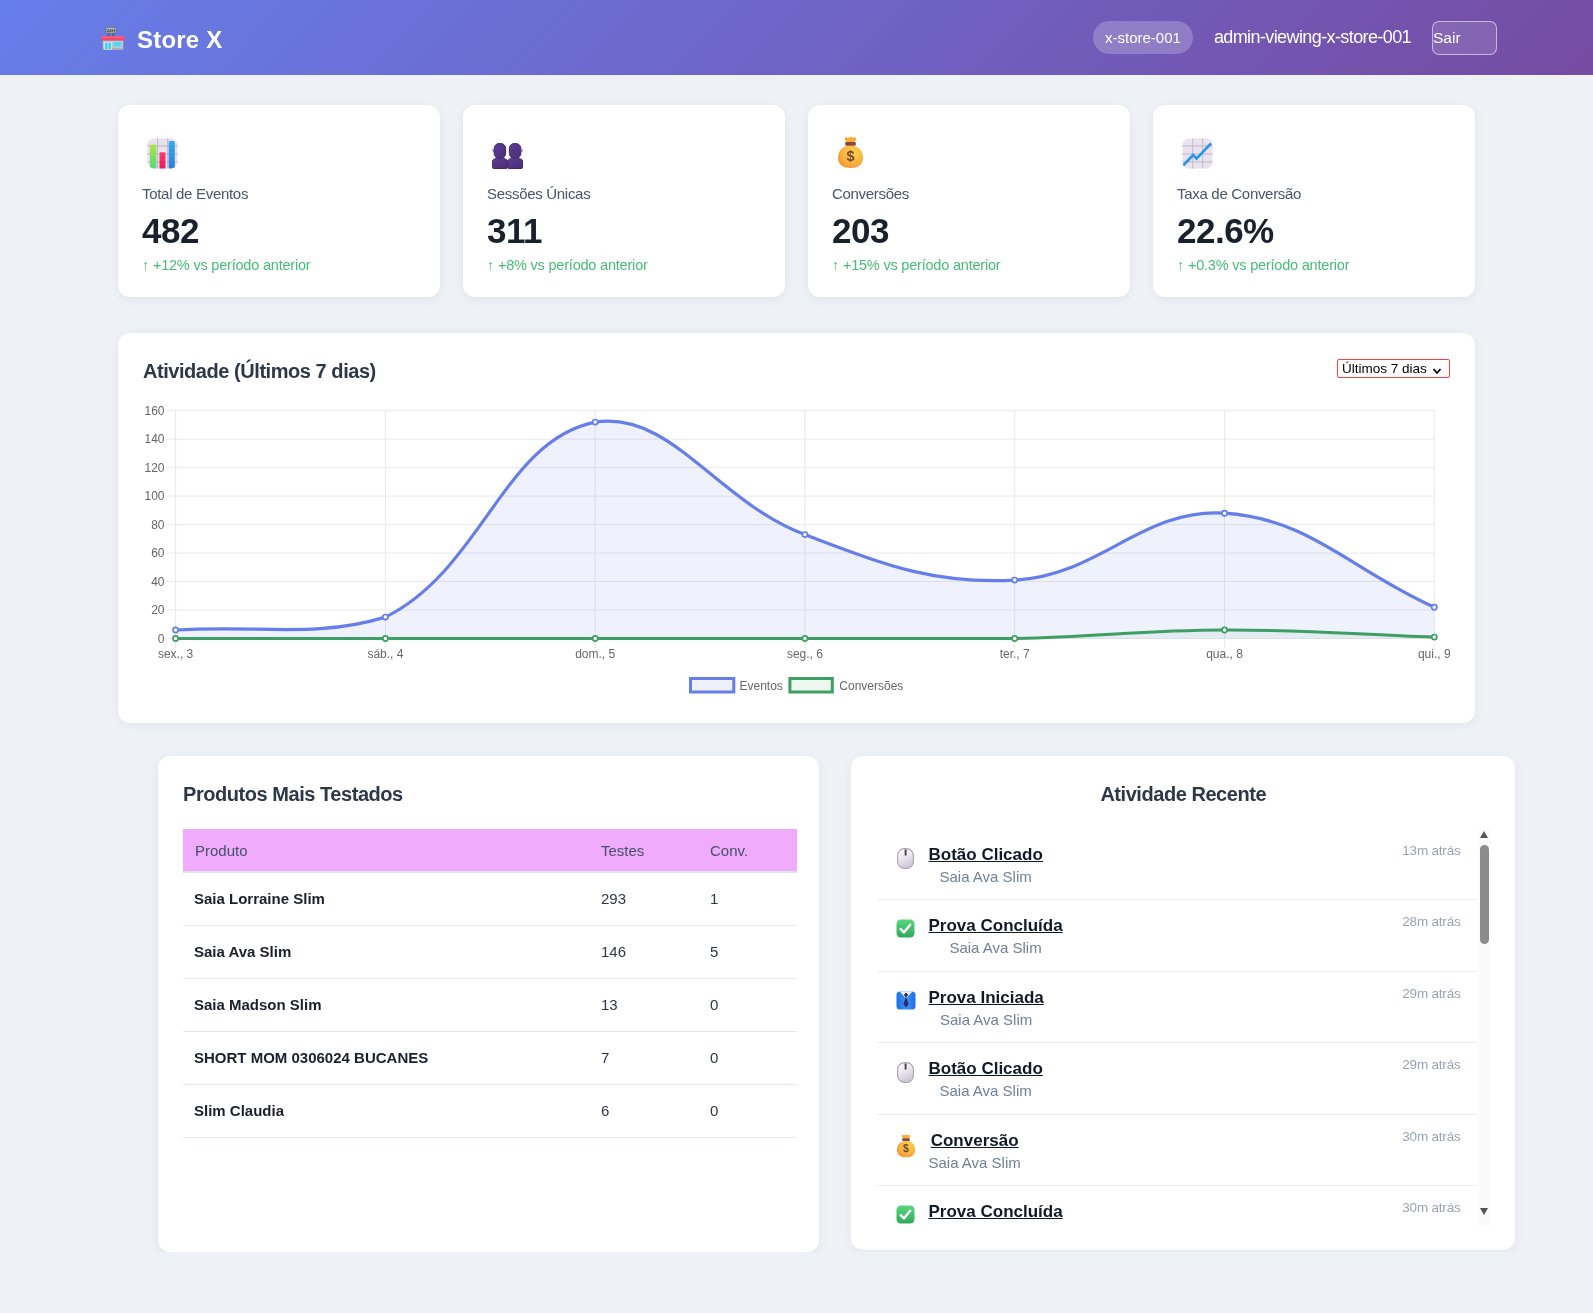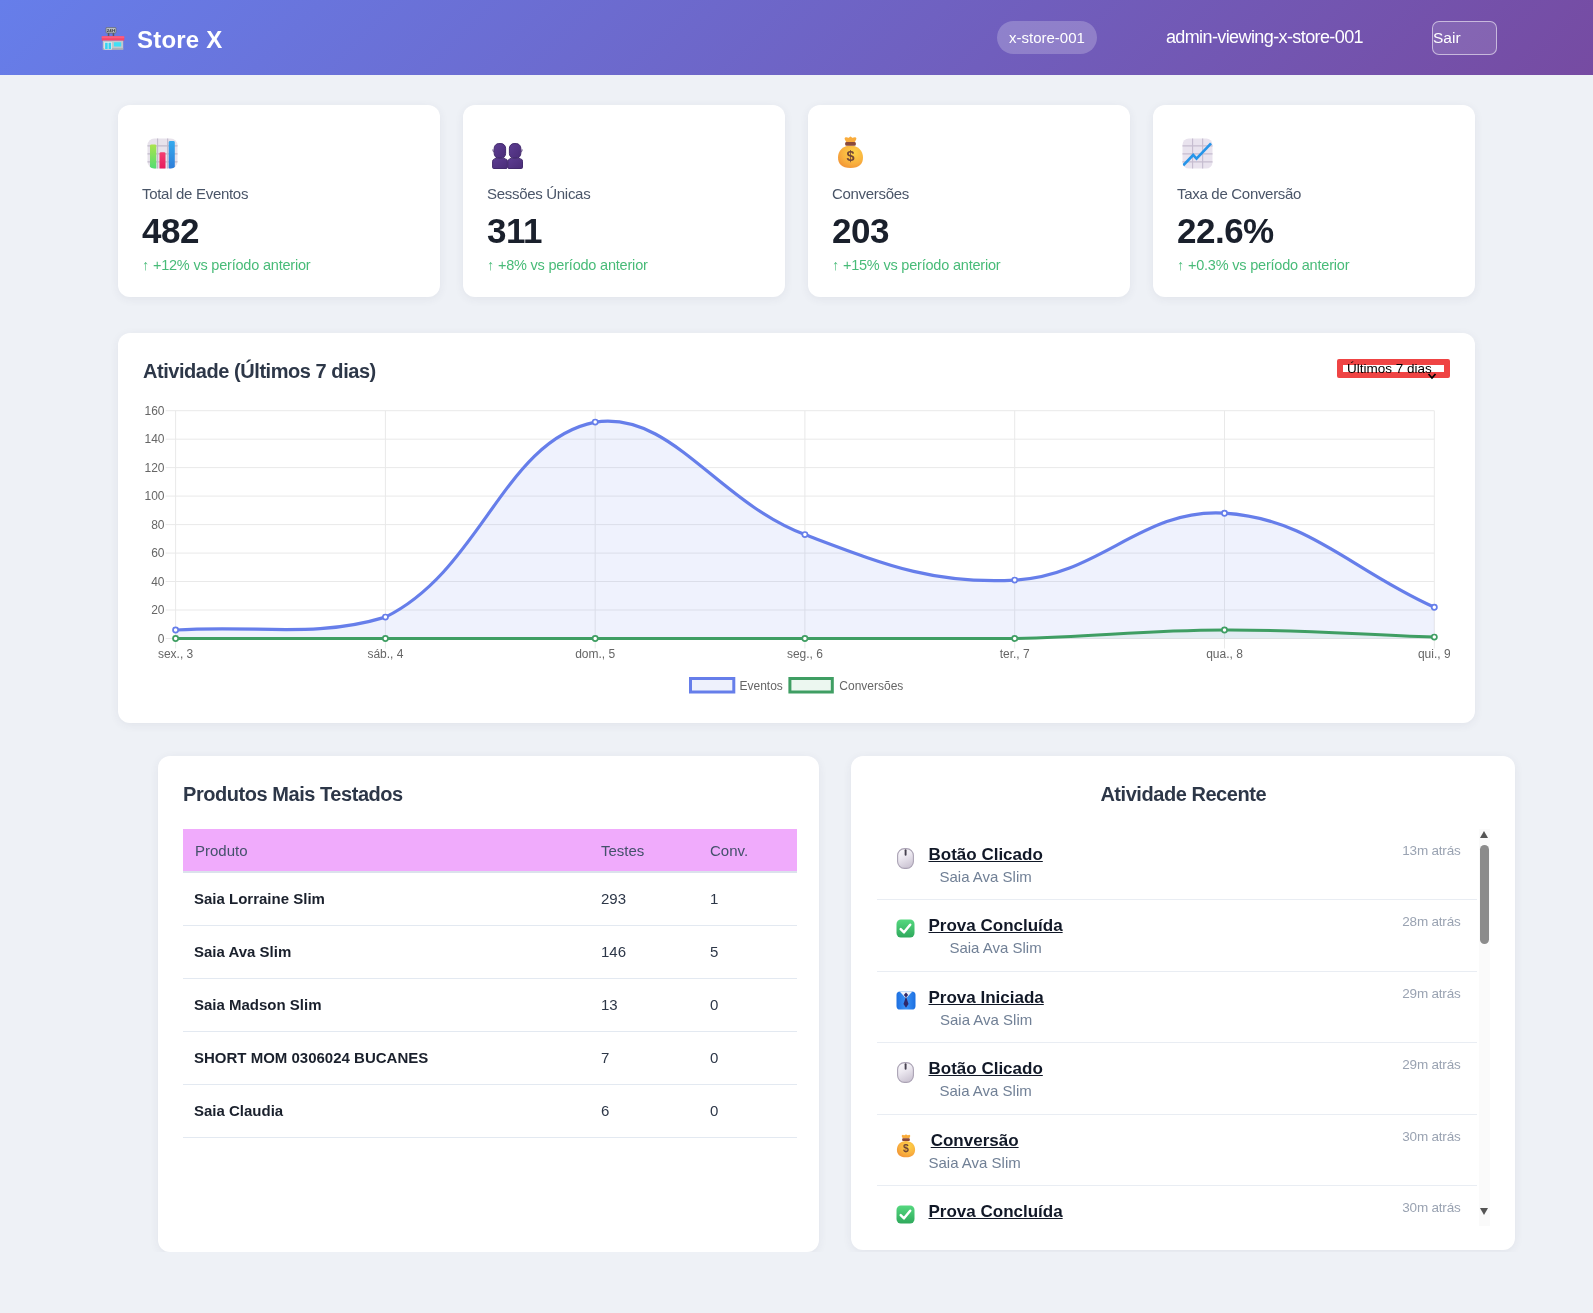--- a/index.html
+++ b/index.html
@@ -2,35 +2,35 @@
 <html lang="pt-BR"><head>
 <meta charset="UTF-8">
 <title>Store X</title>
 <style>
 *{margin:0;padding:0;box-sizing:border-box}
 html,body{width:1593px}
 body{font-family:"Liberation Sans",sans-serif;background:#eef1f6;}
 header{height:75px;background:linear-gradient(135deg,#667eea 0%,#764ba2 100%);display:flex;align-items:center;justify-content:space-between;padding:0 96px;}
 .logo{display:flex;align-items:center;gap:12px;color:#fff;font-size:24px;font-weight:bold;letter-spacing:.2px;margin-top:4px}
 .logo svg{margin-left:5px;margin-bottom:2px}
-.hright{display:flex;align-items:center;gap:48px;}
+.hright{display:flex;align-items:center;}
 .pill{background:rgba(255,255,255,.22);color:#fff;font-size:15px;width:100px;text-align:center;padding:8px 0;border-radius:17px;}
 .admin{color:#fff;font-size:18px;letter-spacing:-.6px;margin-left:21px;white-space:nowrap;}
 .sair{margin-left:21px;background:rgba(255,255,255,.12);border:1px solid rgba(255,255,255,.55);color:#fff;font-size:15.5px;width:65px;text-align:left;padding:7px 0;border-radius:7px;}
 main{width:1357px;margin:0 auto;}
 .card{background:#fff;border-radius:12px;box-shadow:0 2px 10px rgba(50,60,90,.07);}
 .stats{display:grid;grid-template-columns:repeat(4,1fr);gap:23px;margin-top:30px;}
 .stat{padding:24px 24px;height:192px;}
 .stat .ic{height:40px;display:flex;align-items:flex-end;padding-left:5px;}
 .stat .lbl{font-size:15px;color:#4a5568;margin-top:16px;letter-spacing:-.3px}
 .stat .val{font-size:35px;font-weight:bold;color:#1a202c;margin-top:9px;letter-spacing:-.5px}
 .stat .chg{font-size:14.5px;color:#48bb78;margin-top:6px;letter-spacing:-.2px}
 .chartcard{margin-top:36px;height:390px;padding:27px 25px 25px;position:relative;}
 .chartcard h2,.bottom h2{font-size:20px;font-weight:bold;color:#2d3748;letter-spacing:-.45px}
-.sel{position:absolute;right:25px;top:25.5px;width:113px;height:19px;border:6px solid #ef4444;border-radius:2px;background:#fff;font-size:13.5px;color:#000;display:flex;align-items:center;padding-left:4px;}
+.sel{position:absolute;right:25px;top:25.5px;width:113px;height:19px;border:1px solid #ef4444;border-radius:2px;background:#fff;font-size:13.5px;color:#000;display:flex;align-items:center;padding-left:4px;}
 .sel .car{position:absolute;right:7px;top:4px;}
 .bottom{display:grid;grid-template-columns:661px 664px;gap:32px;margin-top:33px;margin-left:40px;}
 .bcardL{height:496px;padding:27px 25px 25px;}
 .bcardR{height:494px;padding:27px 25px 25px 25.5px;text-align:center;}
 table{border-collapse:collapse;width:614px;margin-top:23px;font-size:15px;}
 thead tr{background:#f0abfc;}
 th{font-weight:normal;color:#44516b;text-align:left;height:43px;padding:0 0 0 12px;border-bottom:2px solid #dbe2ec;}
 td{height:53px;padding:0 0 0 12px;border-bottom:1px solid #e3e9f1;color:#2d3748;}
 td.p{font-weight:bold;color:#1a202c;padding-left:11px;}
 .alist{position:relative;margin-top:22.5px;height:397px;overflow:hidden;width:613px;}
@@ -258,21 +258,21 @@
               <td class="p">Saia Madson Slim</td>
               <td>13</td>
               <td>0</td>
             </tr>
           <tr>
               <td class="p">SHORT MOM 0306024 BUCANES</td>
               <td>7</td>
               <td>0</td>
             </tr>
           <tr>
-              <td class="p">Saia Claudia</td>
+              <td class="p">Slim Claudia</td>
               <td>6</td>
               <td>0</td>
             </tr>
         </tbody>
       </table>
     </div>
     <div class="card bcardR">
       <h2>Atividade Recente</h2>
       <div class="alist">
         <div class="aitems">

